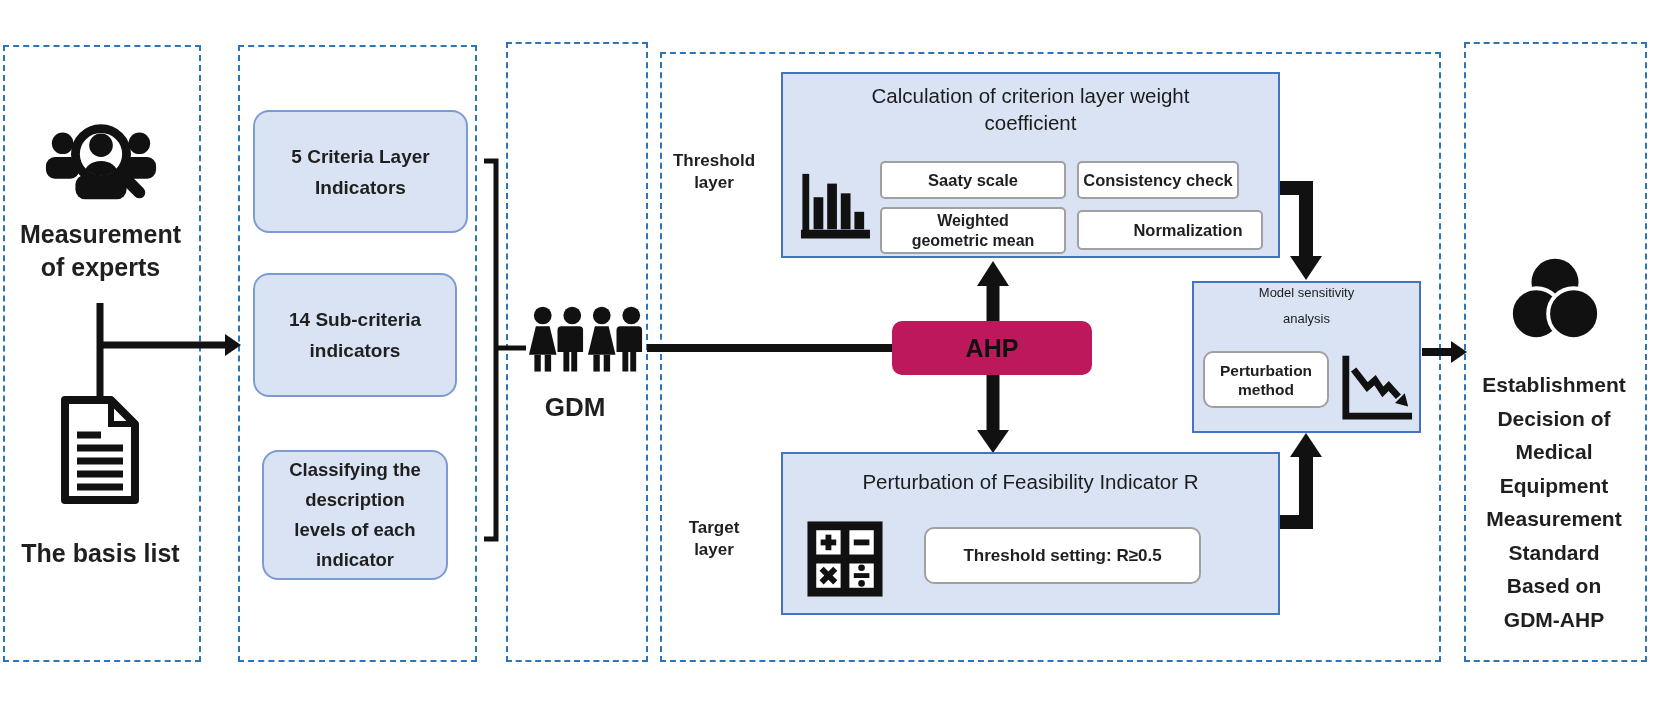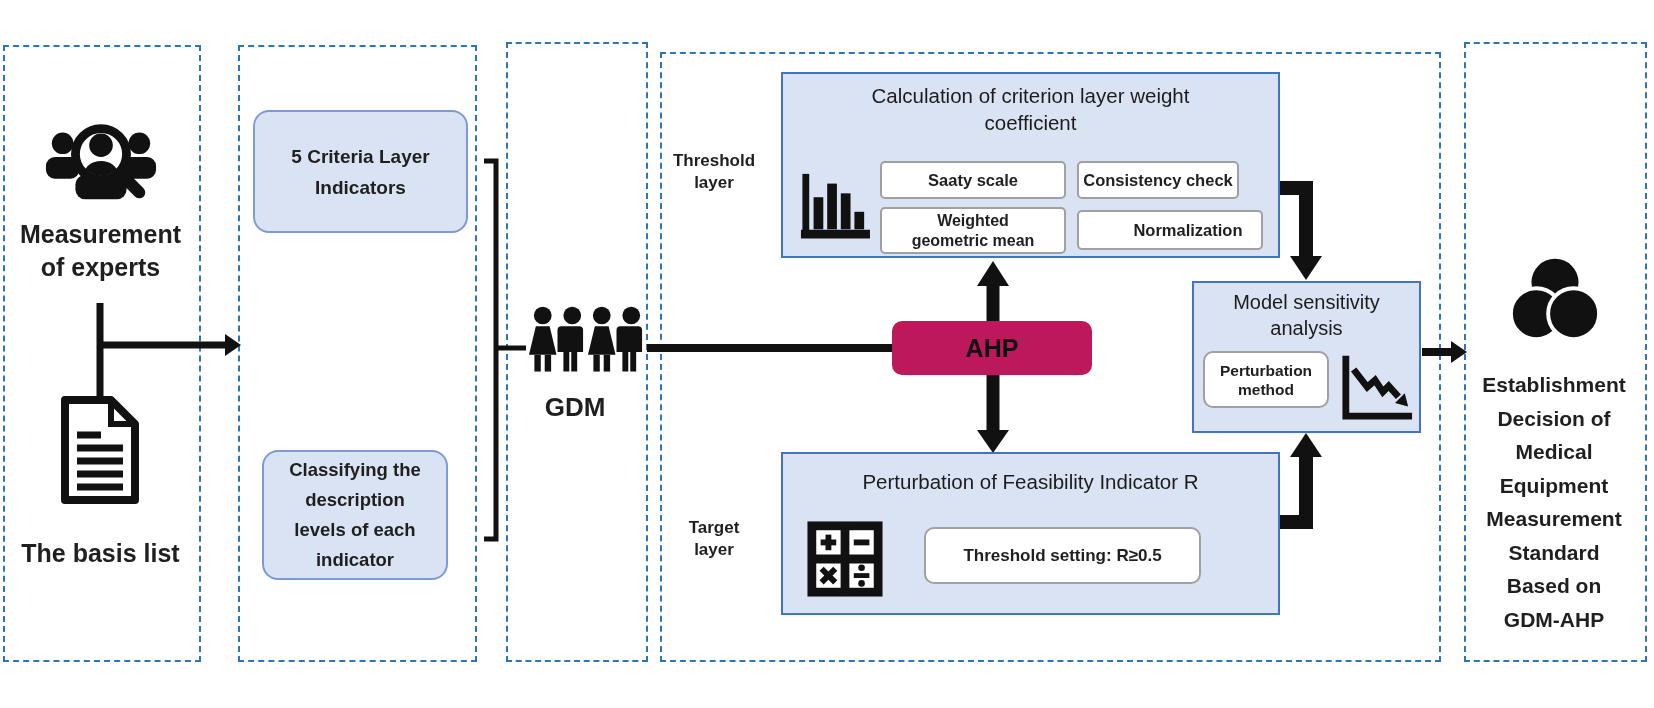--- a/index.html
+++ b/index.html
@@ -58,21 +58,21 @@
 
   #ahp-box{left:892px;top:321px;width:200px;height:54px;background:#be185d;border-radius:10px;
     display:flex;align-items:center;justify-content:center;font-size:25px;font-weight:700;color:#111;z-index:4;position:absolute;}
 
   #target-box{left:781px;top:452px;width:499px;height:163px;}
   #target-title{top:468px;left:781px;width:499px;}
   #calculator-icon{left:806px;top:520px;width:78px;height:78px;}
   #step-threshold{left:924px;top:527px;width:277px;height:57px;border-radius:10px;font-size:17px;}
 
   #sensitivity-box{left:1192px;top:281px;width:229px;height:152px;}
-  #sensitivity-title{top:289px;left:1192px;width:229px;font-size:20px;line-height:26px;}
+  #sensitivity-title{top:280px;left:1192px;width:229px;font-size:13px;line-height:26px;}
   #step-perturbation{left:1203px;top:351px;width:126px;height:57px;border-radius:10px;font-size:15.5px;line-height:19px;font-weight:600;}
   #decline-chart-icon{left:1338px;top:350px;width:78px;height:74px;}
 
   #venn-icon{left:1506px;top:254px;width:98px;height:92px;}
   #output-label{left:1466px;top:368px;width:176px;font-size:21px;line-height:33.5px;font-weight:700;z-index:2;}
 </style>
 </head>
 <body>
 
 <div id="diagram">
@@ -153,20 +153,22 @@
         <line x1="20" y1="66" x2="66" y2="66"></line>
         <line x1="20" y1="79" x2="66" y2="79"></line>
         <line x1="20" y1="92" x2="66" y2="92"></line>
       </g>
     </svg>
   </div>
   <div class="abs center" id="basis-label">The basis list</div>
 
   <div class="round-box pre" id="ind-box-1">5 Criteria Layer
 Indicators</div>
+  <div class="round-box pre" id="ind-box-2">14 Sub-criteria
+indicators</div>
   <div class="round-box pre" id="ind-box-3">Classifying the
 description
 levels of each
 indicator</div>
 
   <div class="icon" id="gdm-icon">
     <svg viewBox="0 0 120 80">
       <g fill="#111">
         <circle cx="15" cy="10" r="9"></circle>
         <path d="M8 21 L22 21 L29 50 L1 50 Z"></path>

